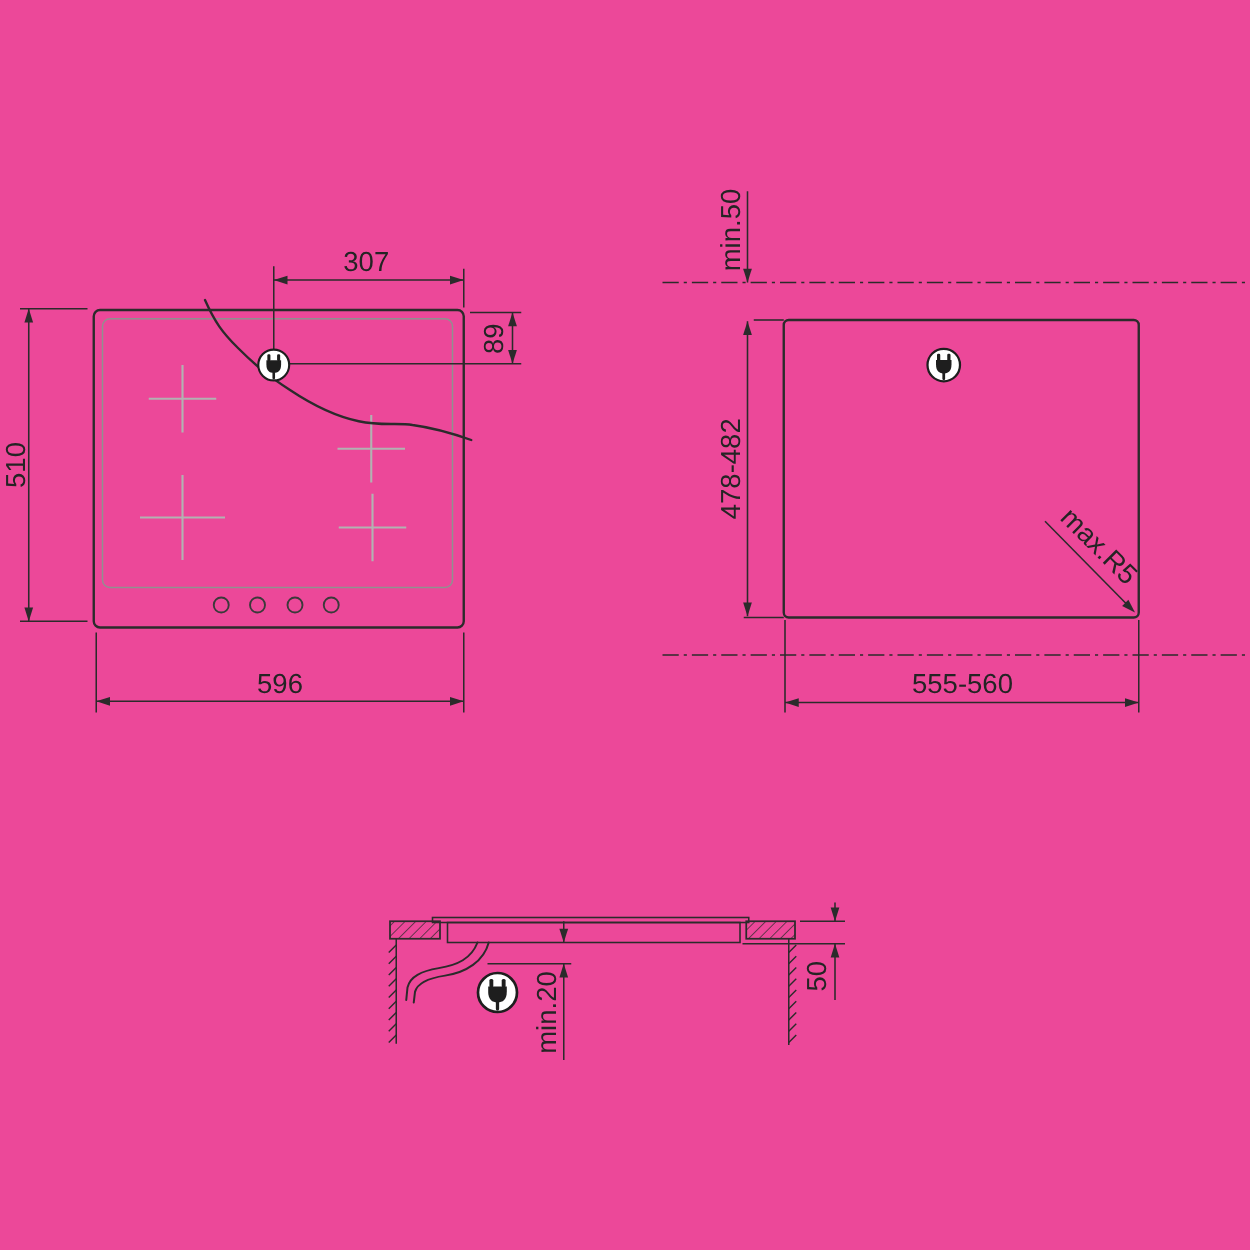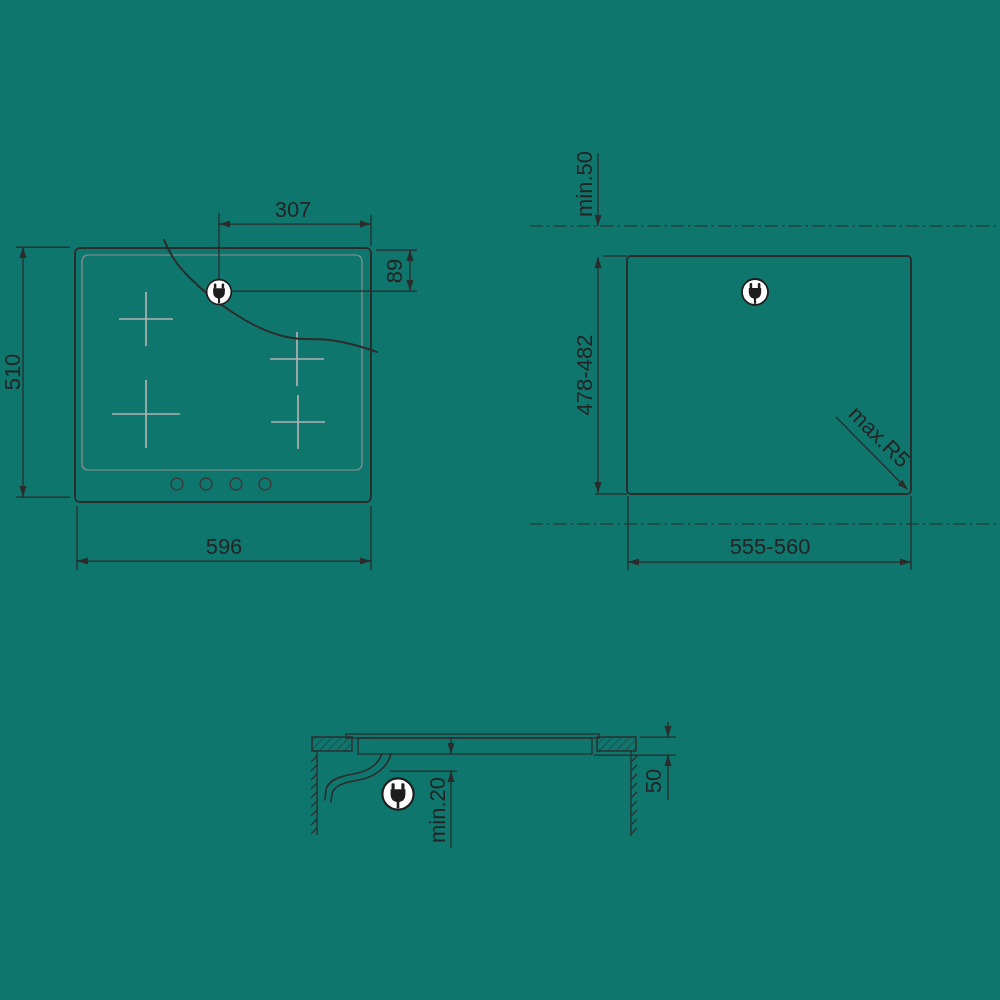--- a/index.html
+++ b/index.html
@@ -1,16 +1,16 @@
 <!DOCTYPE html>
 <html><head>
 <meta charset="utf-8">
 <style>
   html,body { margin:0; padding:0; background:#ffffff; }
-  #canvas { position:relative; width:1000px; height:1000px; background:#0f766e; overflow:hidden;
+  #canvas { position:relative; width:1000px; height:1000px; background:#ec4899; overflow:hidden;
             font-family:"Liberation Sans", sans-serif; }
   svg { display:block; }
   
   .s1 { stroke:#2b2b2b; stroke-width:1.9; fill:none; stroke-linecap:round; }
   
   .s2 { stroke:#2b2b2b; stroke-width:1.25; fill:none; }
   
   .s3 { stroke:#909090; stroke-width:1.2; fill:none; }
   .cross { stroke:#b2b2b2; stroke-width:1.7; fill:none; }
   .knob  { stroke:#3a3a3a; stroke-width:1.5; fill:none; }

